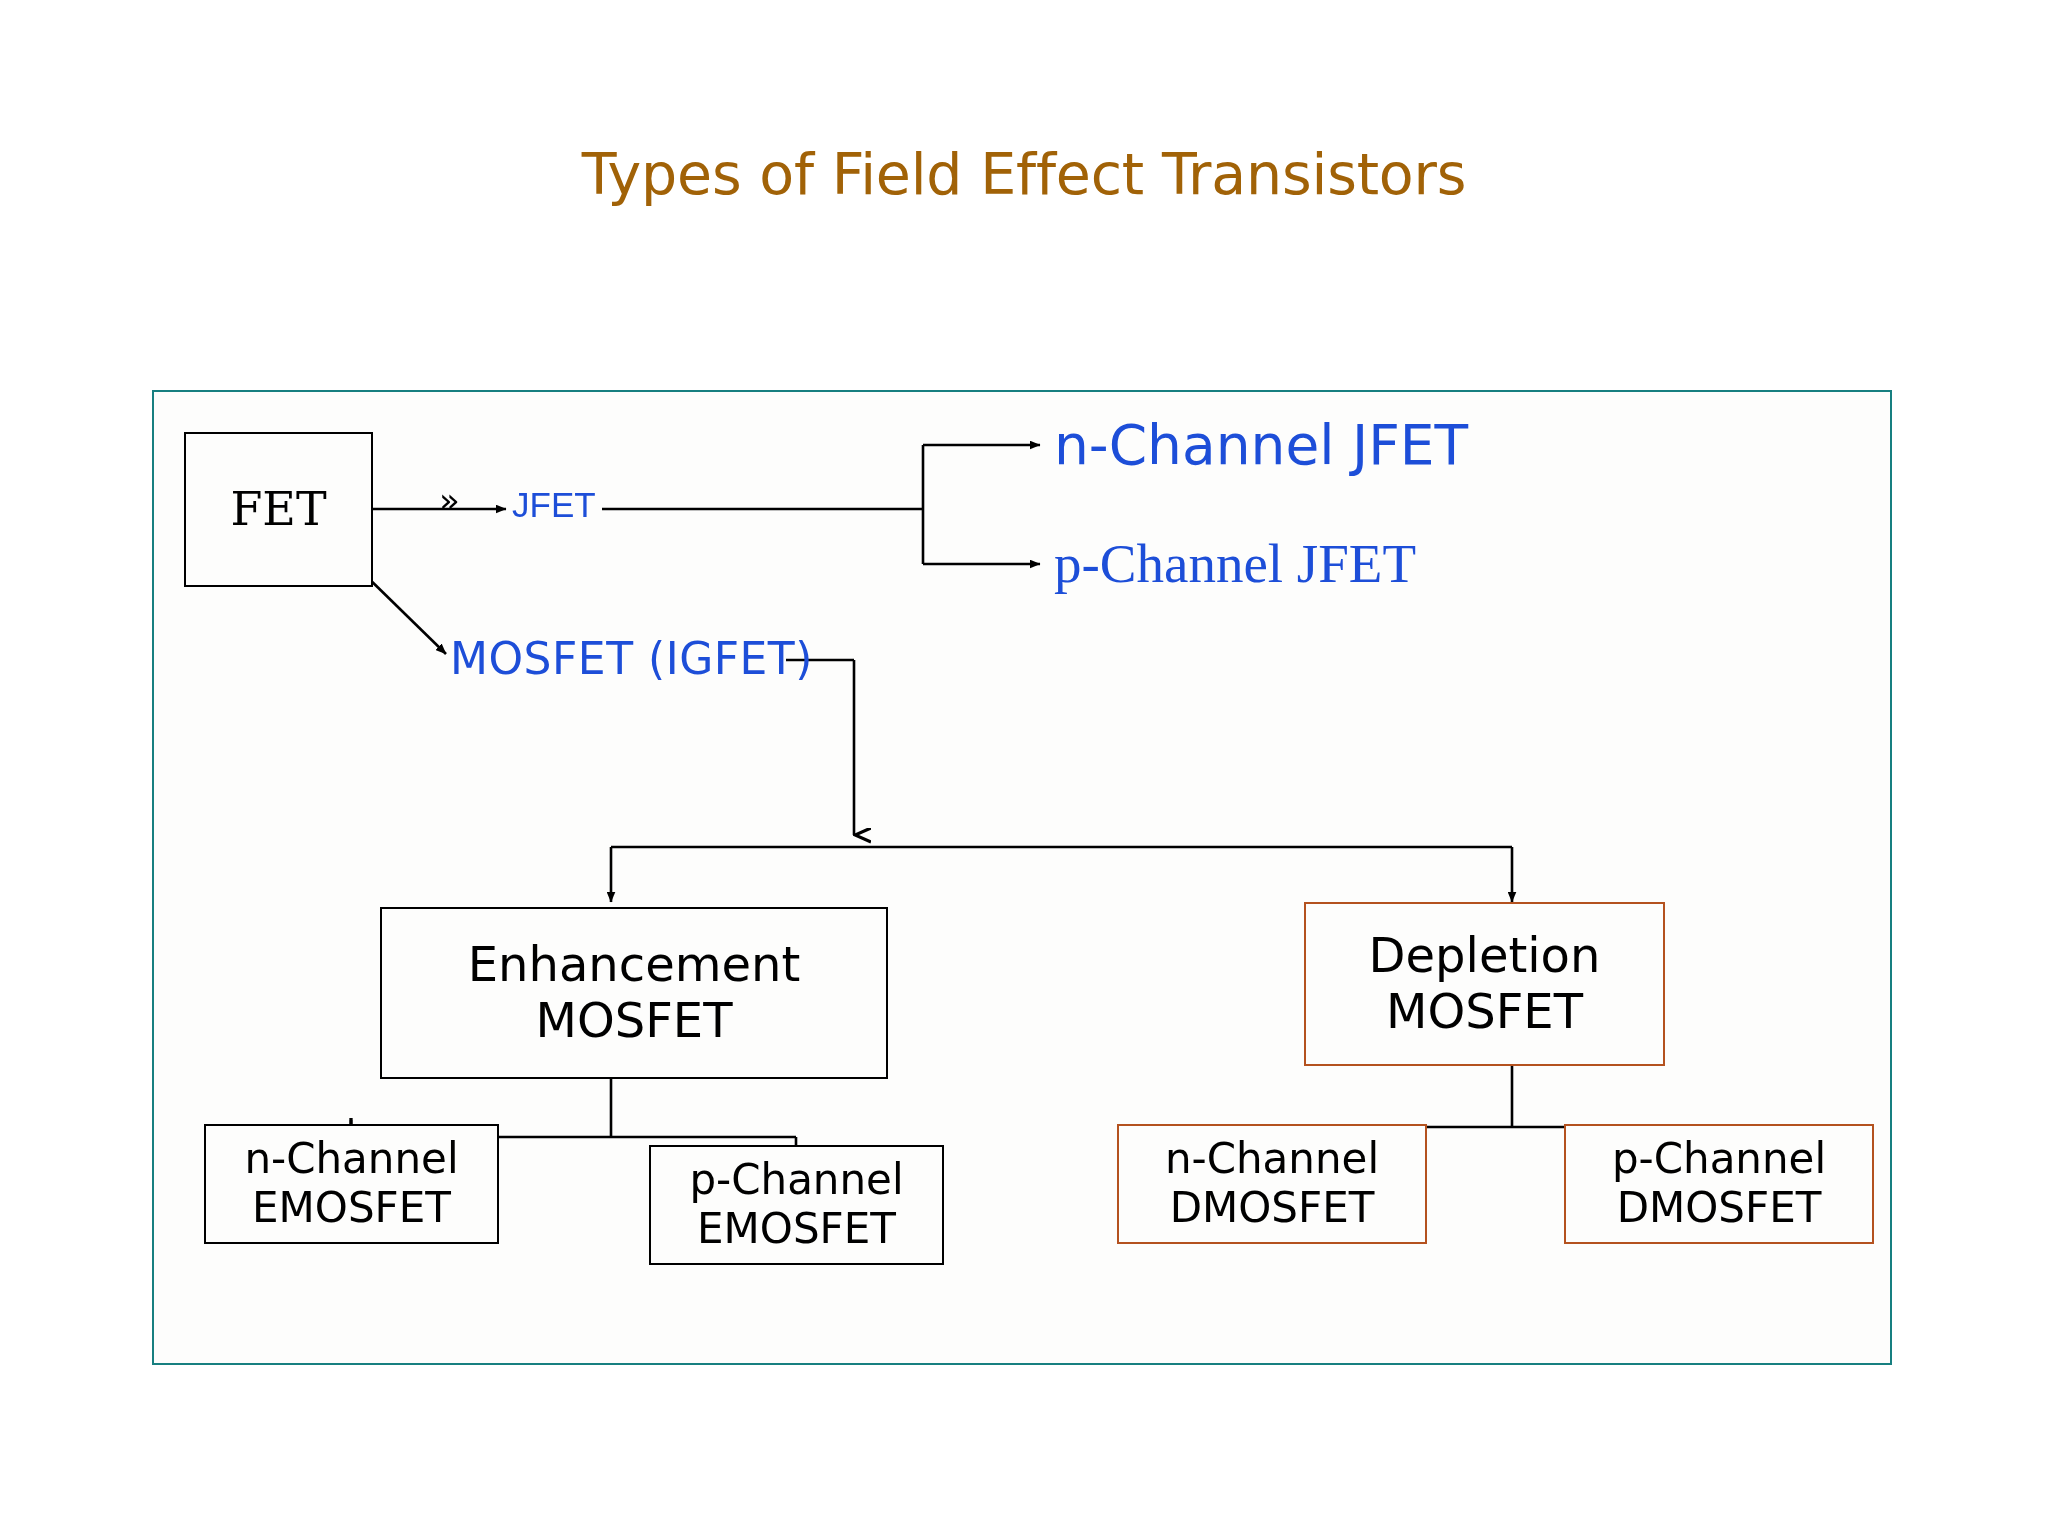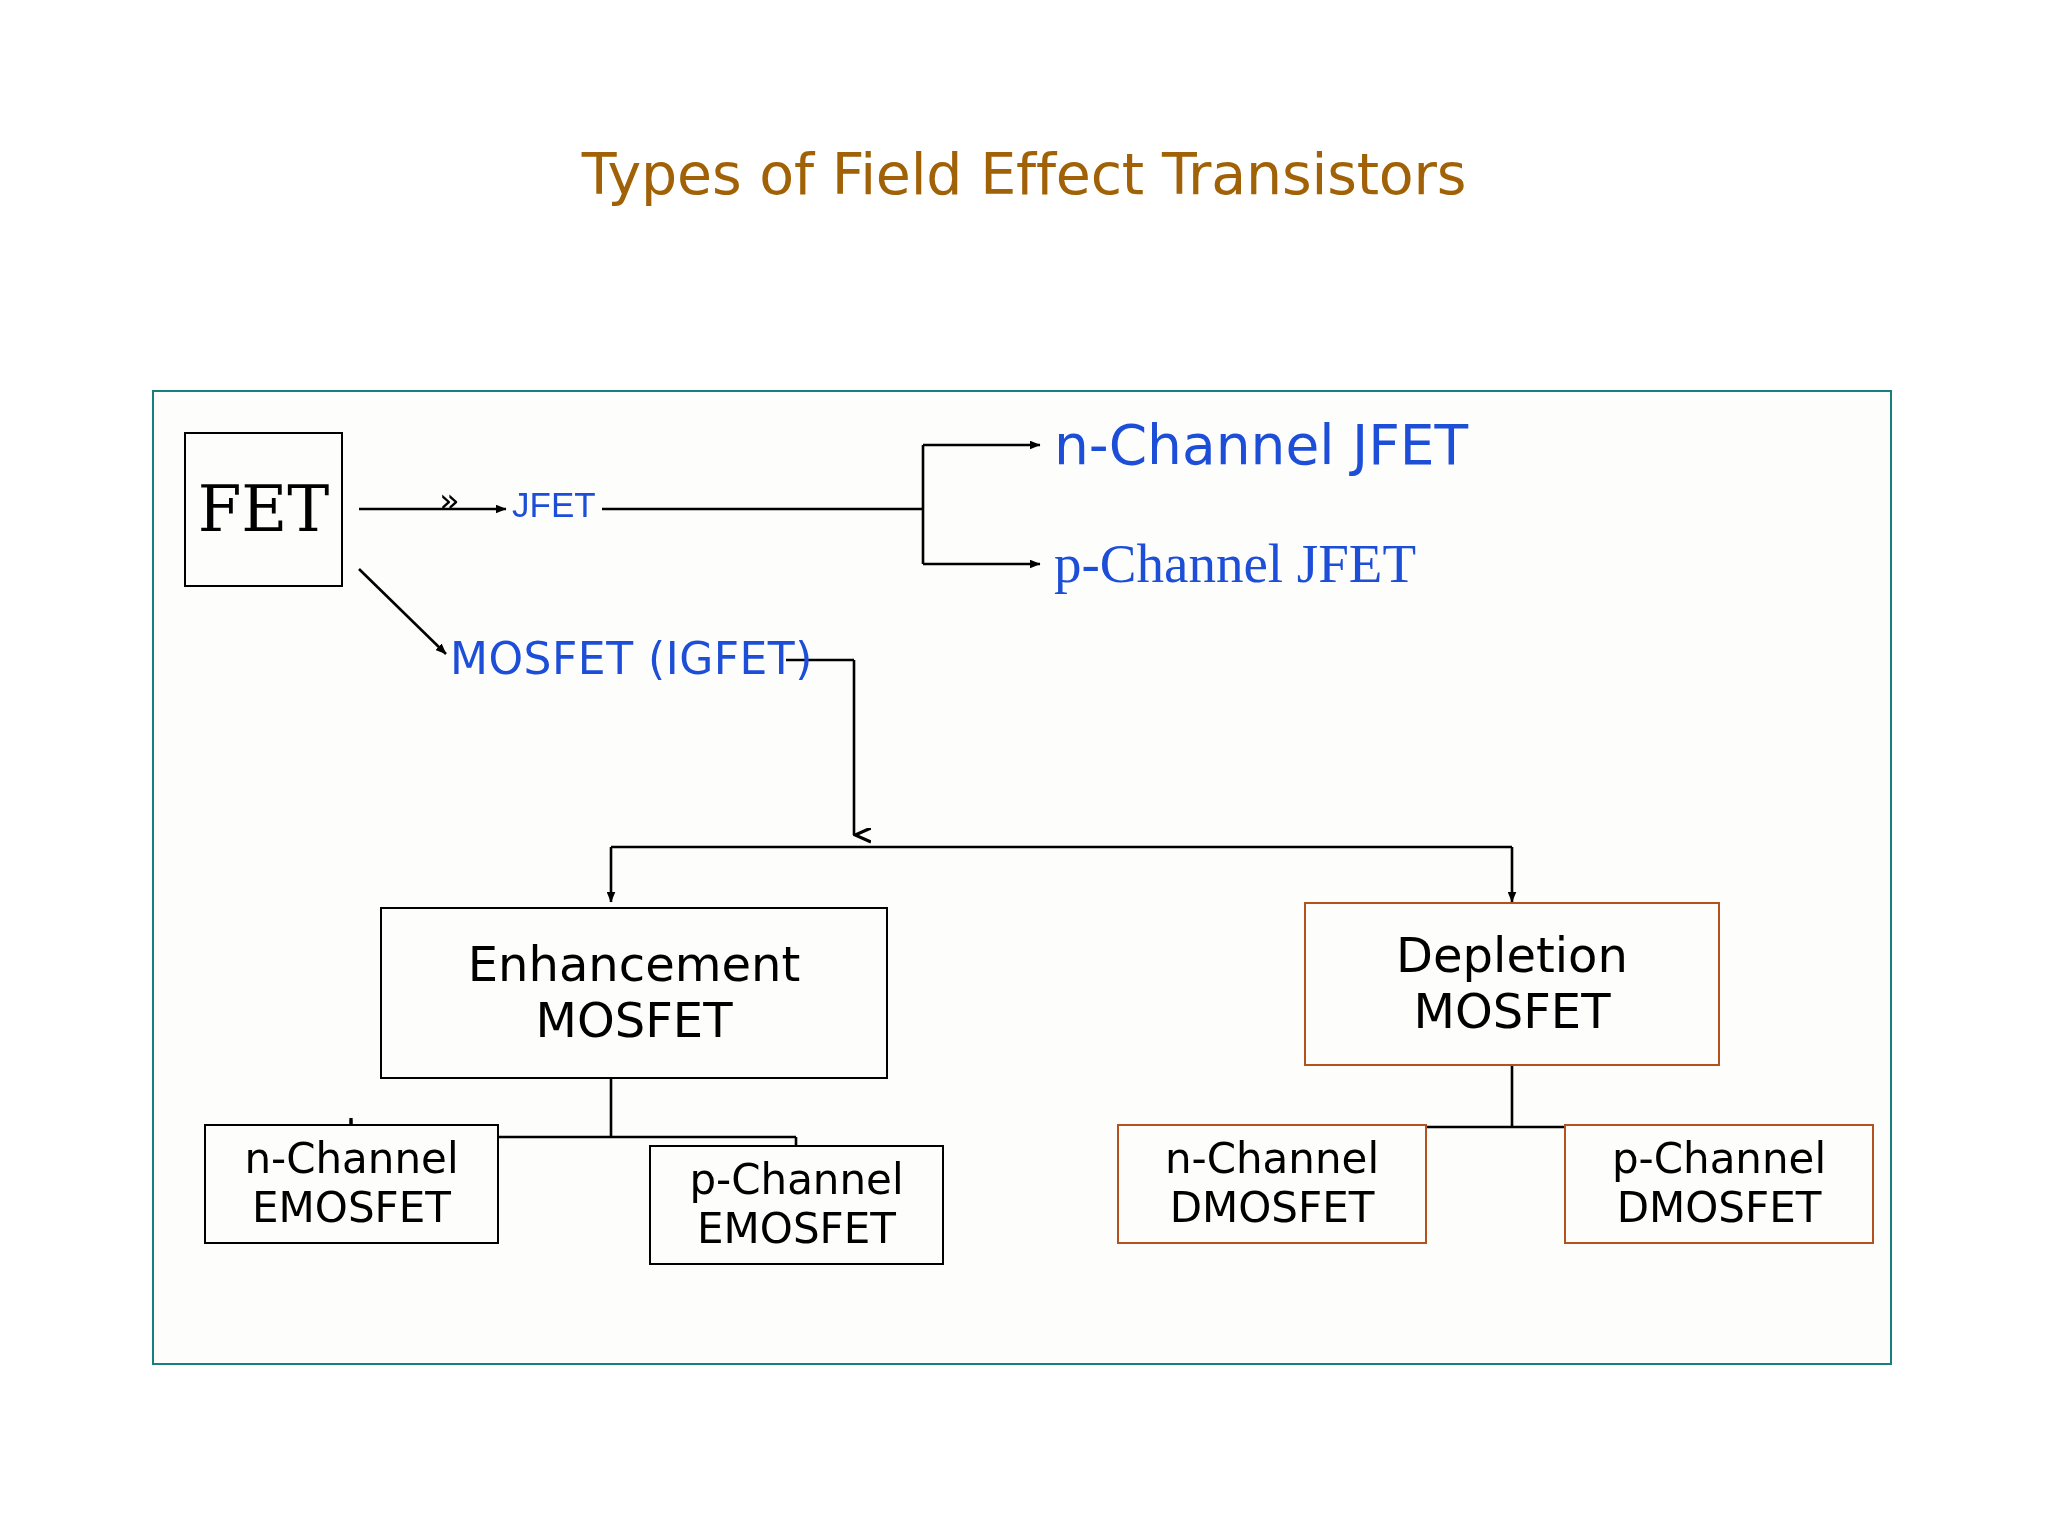--- a/index.html
+++ b/index.html
@@ -59,25 +59,25 @@
     position: absolute;
     color: #1d4ed8;
     white-space: nowrap;
     line-height: 1.1;
   }
 
   
   #node-fet {
     left: 30px;
     top: 40px;
-    width: 159px;
+    width: 189px;
     height: 155px;
     border: 2px solid #000000;
     font-family: "DejaVu Serif", serif;
-    font-size: 63px;
+    font-size: 46px;
   }
 
   
   #label-jfet {
     left: 358px;
     top: 94px;
     font-family: Liberation Sans, sans-serif;
     font-size: 35px;
   }
   #label-mosfet-igfet {
@@ -108,21 +108,21 @@
     top: 515px;
     width: 508px;
     height: 172px;
     border: 2px solid #000000;
     font-size: 48px;
     flex-direction: column;
   }
   #node-depletion {
     left: 1150px;
     top: 510px;
-    width: 416px;
+    width: 361px;
     height: 164px;
     border: 2px solid #b4521f;
     font-size: 48px;
     flex-direction: column;
   }
 
   
   #node-n-emosfet {
     left: 50px;
     top: 732px;

